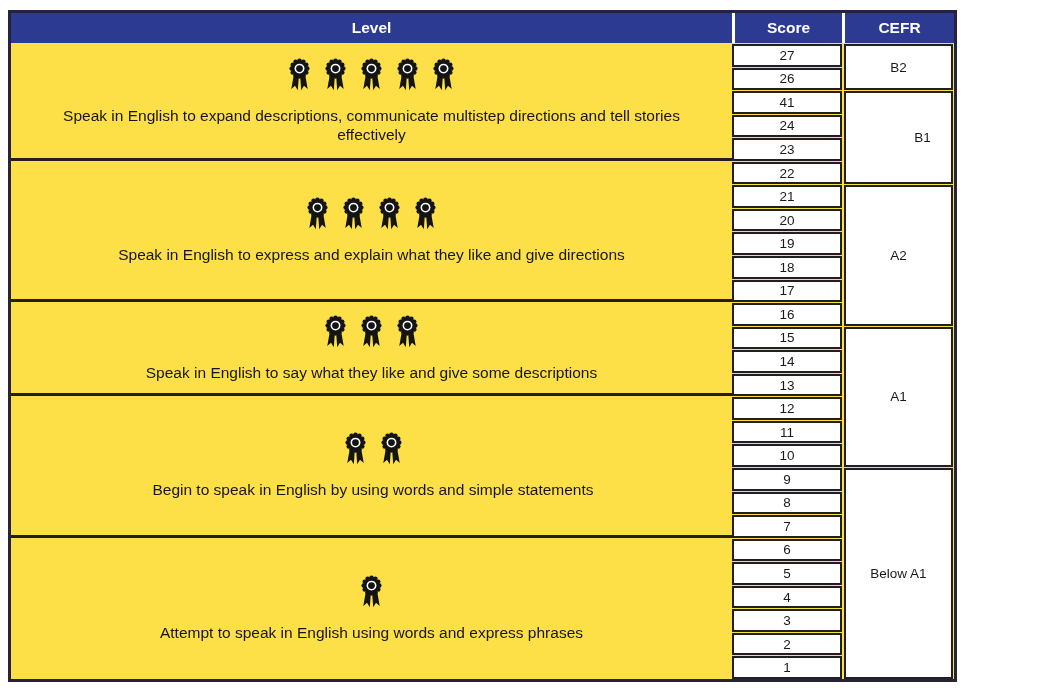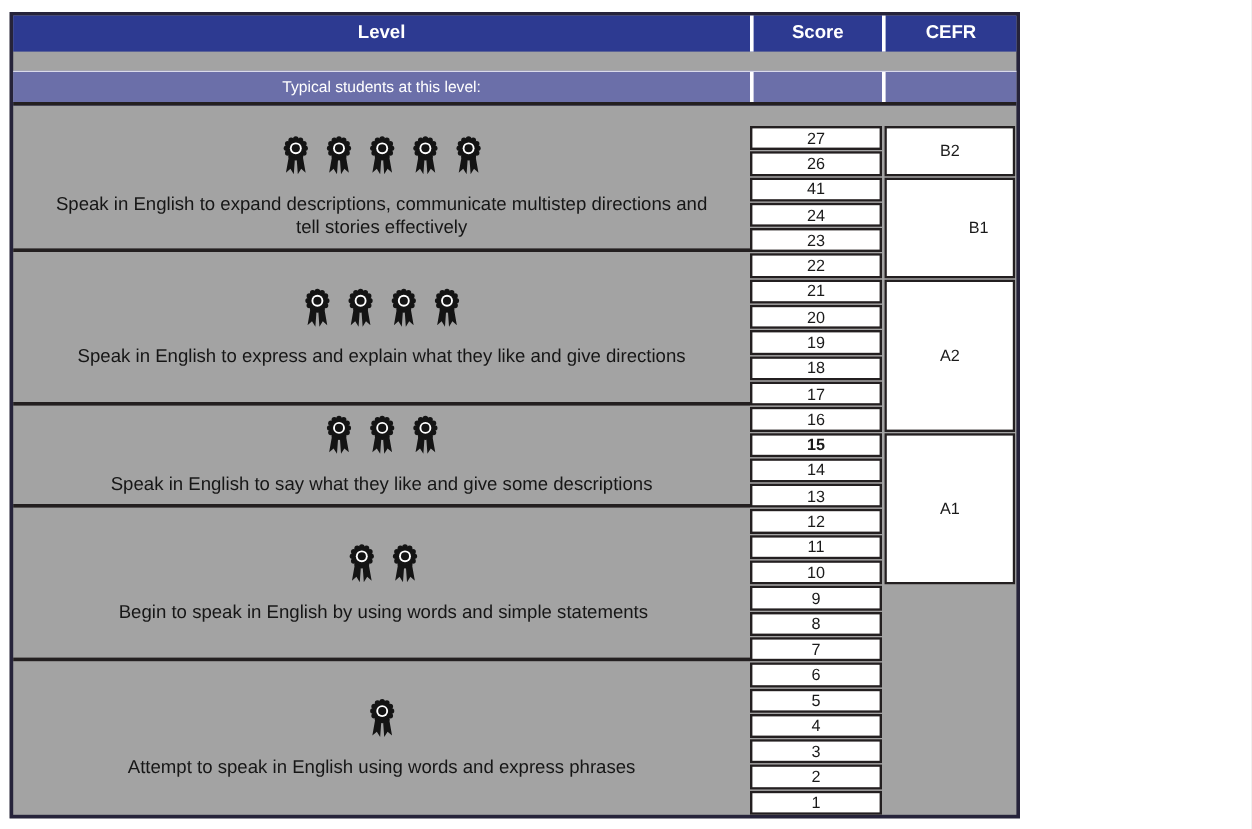--- a/index.html
+++ b/index.html
@@ -9,23 +9,23 @@
     --line:#231f20;
     --text:#1a1a1a;
   }
   *{box-sizing:border-box;margin:0;padding:0;}
   html,body{background:#ffffff;}
   body{
     width:1043px;height:691px;position:relative;overflow:hidden;
     font-family:"Liberation Sans", sans-serif;color:var(--text);
   }
   .score-table{
-    position:absolute;left:8px;top:10px;width:842px;height:672px;
-    border:3px solid var(--border-dark);background:#a3a3a3;
-    display:flex;flex-direction:column;gap:16px;
+    position:absolute;left:8px;top:10px;width:949px;height:672px;
+    border:3px solid var(--border-dark);background:#fde047;
+    display:flex;flex-direction:column;
   }
   .grid-cols{display:grid;grid-template-columns:1fr 110px 112px;}
   
   .header-row{height:30px;background:var(--header-bg);flex:0 0 auto;}
   .header-cell{
     display:flex;align-items:center;justify-content:center;
     color:#fff;font-weight:bold;font-size:15.5px;
   }
   .header-cell.sep{border-left:3px solid #ffffff;}
   
@@ -73,25 +73,20 @@
 <body>
 
 <div class="score-table">
 
   <div class="header-row grid-cols">
     <div class="header-cell">Level</div>
     <div class="header-cell sep">Score</div>
     <div class="header-cell sep">CEFR</div>
   </div>
 
-  <div class="subheader-row grid-cols">
-    <div class="subheader-cell">Typical students at this level:</div>
-    <div class="subheader-cell sep"></div>
-    <div class="subheader-cell sep"></div>
-  </div>
 
   <div class="table-body" id="table-body">
       <div class="level-cell" style="grid-row: 6 / 12;">
         <div class="badge-row">
           <span>
   <svg width="27" height="34" viewBox="0 0 24 30" xmlns="http://www.w3.org/2000/svg" aria-hidden="true">
     <g fill="#141414">
       <circle cx="18.9" cy="10.2" r="2.05"></circle>
                 <circle cx="17.98" cy="13.65" r="2.05"></circle>
       <circle cx="15.45" cy="16.18" r="2.05"></circle>
@@ -462,35 +457,36 @@
       <div class="score-cell" style="grid-row: 3 / 4;">41</div>
       <div class="score-cell" style="grid-row: 4 / 5;">24</div>
       <div class="score-cell" style="grid-row: 5 / 6;">23</div>
       <div class="score-cell" style="grid-row: 6 / 7;">22</div>
       <div class="score-cell" style="grid-row: 7 / 8;">21</div>
       <div class="score-cell" style="grid-row: 8 / 9;">20</div>
       <div class="score-cell" style="grid-row: 9 / 10;">19</div>
       <div class="score-cell" style="grid-row: 10 / 11;">18</div>
       <div class="score-cell" style="grid-row: 11 / 12;">17</div>
       <div class="score-cell" style="grid-row: 12 / 13;">16</div>
-      <div class="score-cell" style="grid-row: 13 / 14; font-weight: bold;">15</div>
+      <div class="score-cell" style="grid-row: 13 / 14;">15</div>
       <div class="score-cell" style="grid-row: 14 / 15;">14</div>
       <div class="score-cell" style="grid-row: 15 / 16;">13</div>
       <div class="score-cell" style="grid-row: 16 / 17;">12</div>
       <div class="score-cell" style="grid-row: 17 / 18;">11</div>
       <div class="score-cell" style="grid-row: 18 / 19;">10</div>
       <div class="score-cell" style="grid-row: 19 / 20;">9</div>
       <div class="score-cell" style="grid-row: 20 / 21;">8</div>
       <div class="score-cell" style="grid-row: 21 / 22;">7</div>
       <div class="score-cell" style="grid-row: 22 / 23;">6</div>
       <div class="score-cell" style="grid-row: 23 / 24;">5</div>
       <div class="score-cell" style="grid-row: 24 / 25;">4</div>
       <div class="score-cell" style="grid-row: 25 / 26;">3</div>
       <div class="score-cell" style="grid-row: 26 / 27;">2</div>
       <div class="score-cell" style="grid-row: 27 / 28;">1</div>
       <div class="cefr-cell" style="grid-row: 1 / 3;">B2</div>
       <div class="cefr-cell" style="grid-row: 3 / 7; padding-left: 48px;">B1</div>
       <div class="cefr-cell" style="grid-row: 7 / 13;">A2</div>
       <div class="cefr-cell" style="grid-row: 13 / 19;">A1</div>
+      <div class="cefr-cell" style="grid-row: 19 / 28;">Below A1</div>
     </div>
 
 
 </div>
 
 </body></html>

